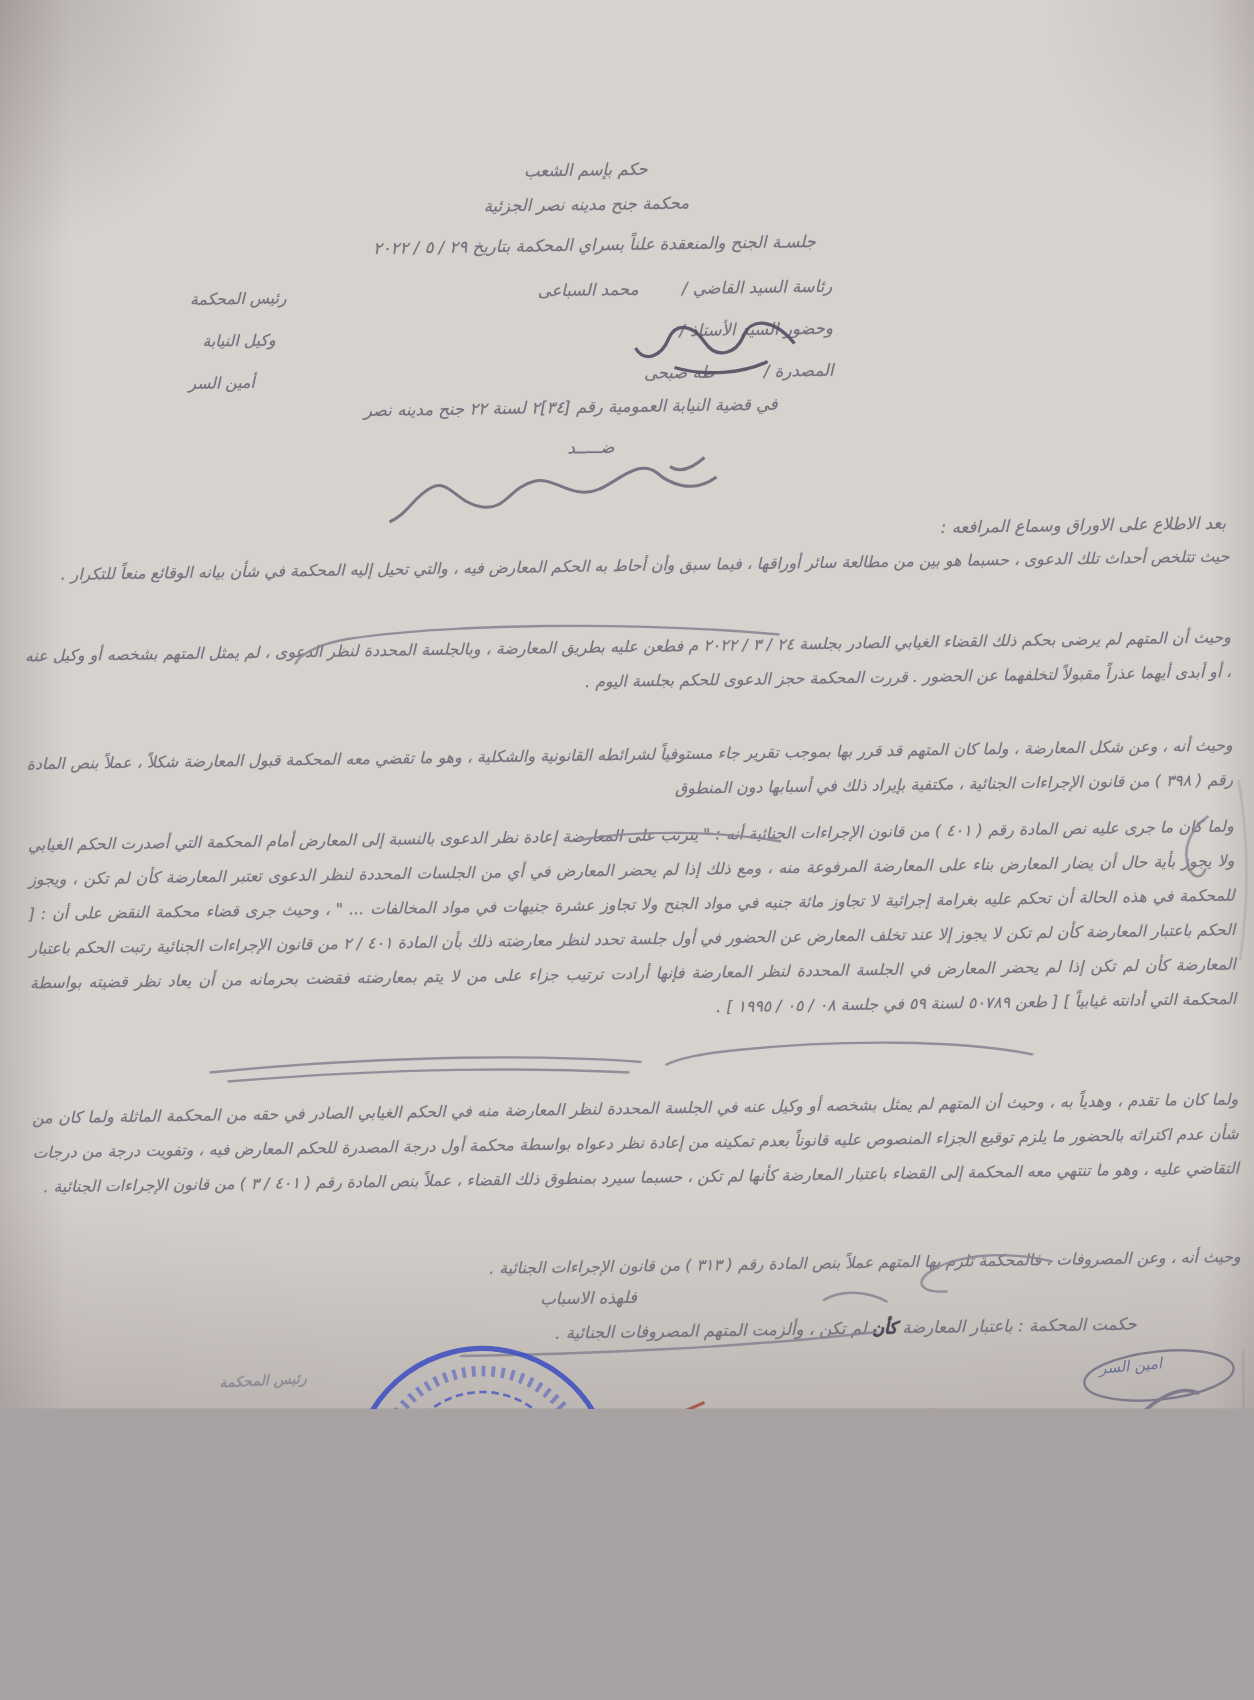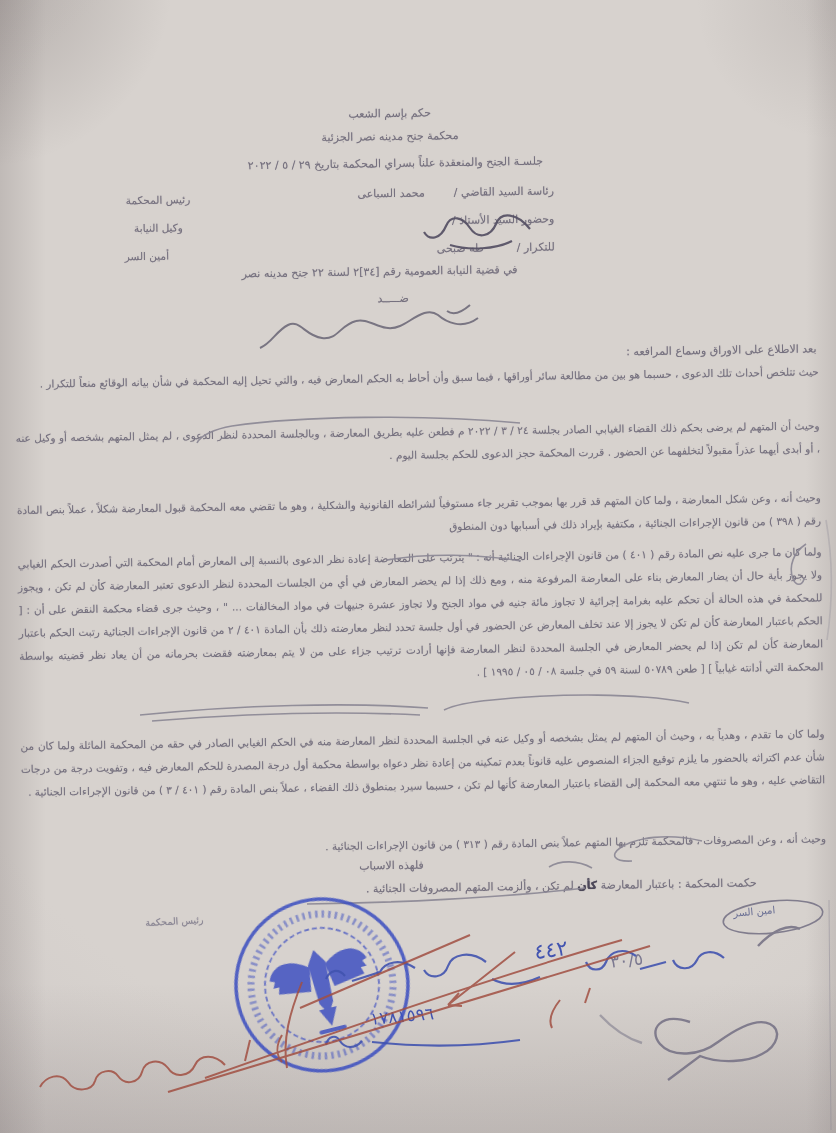--- a/index.html
+++ b/index.html
@@ -1,25 +1,26 @@
 <!DOCTYPE html>
 <html lang="ar" dir="rtl"><head>
 <meta charset="utf-8">
 <style>
   html,body{margin:0;padding:0;background:#a9a2a2;}
   .page{
-    position:relative;width:836px;height:1133px;overflow:hidden;
+    position:relative;width:836px;height:939px;overflow:hidden;
     font-family:"DejaVu Sans",sans-serif;
     background:
       radial-gradient(circle at -2% -2%, rgba(80,70,70,.28), rgba(0,0,0,0) 190px),
       radial-gradient(circle at 100% 0%, rgba(90,80,80,.14), rgba(0,0,0,0) 140px),
       linear-gradient(90deg, rgba(110,100,100,.22), rgba(0,0,0,0) 46px),
       linear-gradient(270deg, rgba(110,100,100,.16), rgba(0,0,0,0) 30px),
       linear-gradient(0deg, rgba(105,95,95,.22), rgba(0,0,0,0) 150px),
       radial-gradient(120% 95% at 52% 42%, #d7d2ce 55%, #cdc7c5 85%, #bfb8b8 100%);
+    font-style: italic;
   }
   .print-layer{
     position:absolute;inset:0;
     transform:rotate(-0.9deg);transform-origin:55% 40%;
     color:#76717f;
   }
   .t{position:absolute;direction:rtl;white-space:nowrap;
      text-shadow:0 0 .7px rgba(118,113,127,.55);}
   .center{text-align:center;white-space:normal;}
   .para{position:absolute;direction:rtl;text-align:justify;text-align-last:right;
@@ -44,21 +45,21 @@
 
     <div class="t hdr" style="left:320px;top:186px;width:238px;text-align:right;">
       <span>رئاسة السيد القاضي /</span>
       <span style="display:inline-block;width:22px;"></span>
       <span>محمد السباعى</span>
     </div>
     <div class="t hdr" style="left:420px;top:214px;width:138px;text-align:right;">
       <span>وحضور السيد الأستاذ /</span>
     </div>
     <div class="t hdr" style="left:365px;top:242px;width:193px;text-align:right;">
-      <span>للتكرار /</span>
+      <span>المصدرة /</span>
       <span style="display:inline-block;width:26px;"></span>
       <span>طه صبحى</span>
     </div>
 
     <div class="t titles center" style="left:122px;top:189px;width:80px;">رئيس المحكمة</div>
     <div class="t titles center" style="left:122px;top:217px;width:80px;">وكيل النيابة</div>
     <div class="t titles center" style="left:110px;top:245px;width:80px;">أمين السر</div>
 
     <div class="t hdr center" style="left:185px;top:264px;width:395px;">في قضية النيابة العمومية رقم [٣٤]٢ لسنة ٢٢ جنح مدينه نصر</div>
     <div class="t hdr center" style="left:348px;top:291px;width:95px;">ضـــــد</div>

